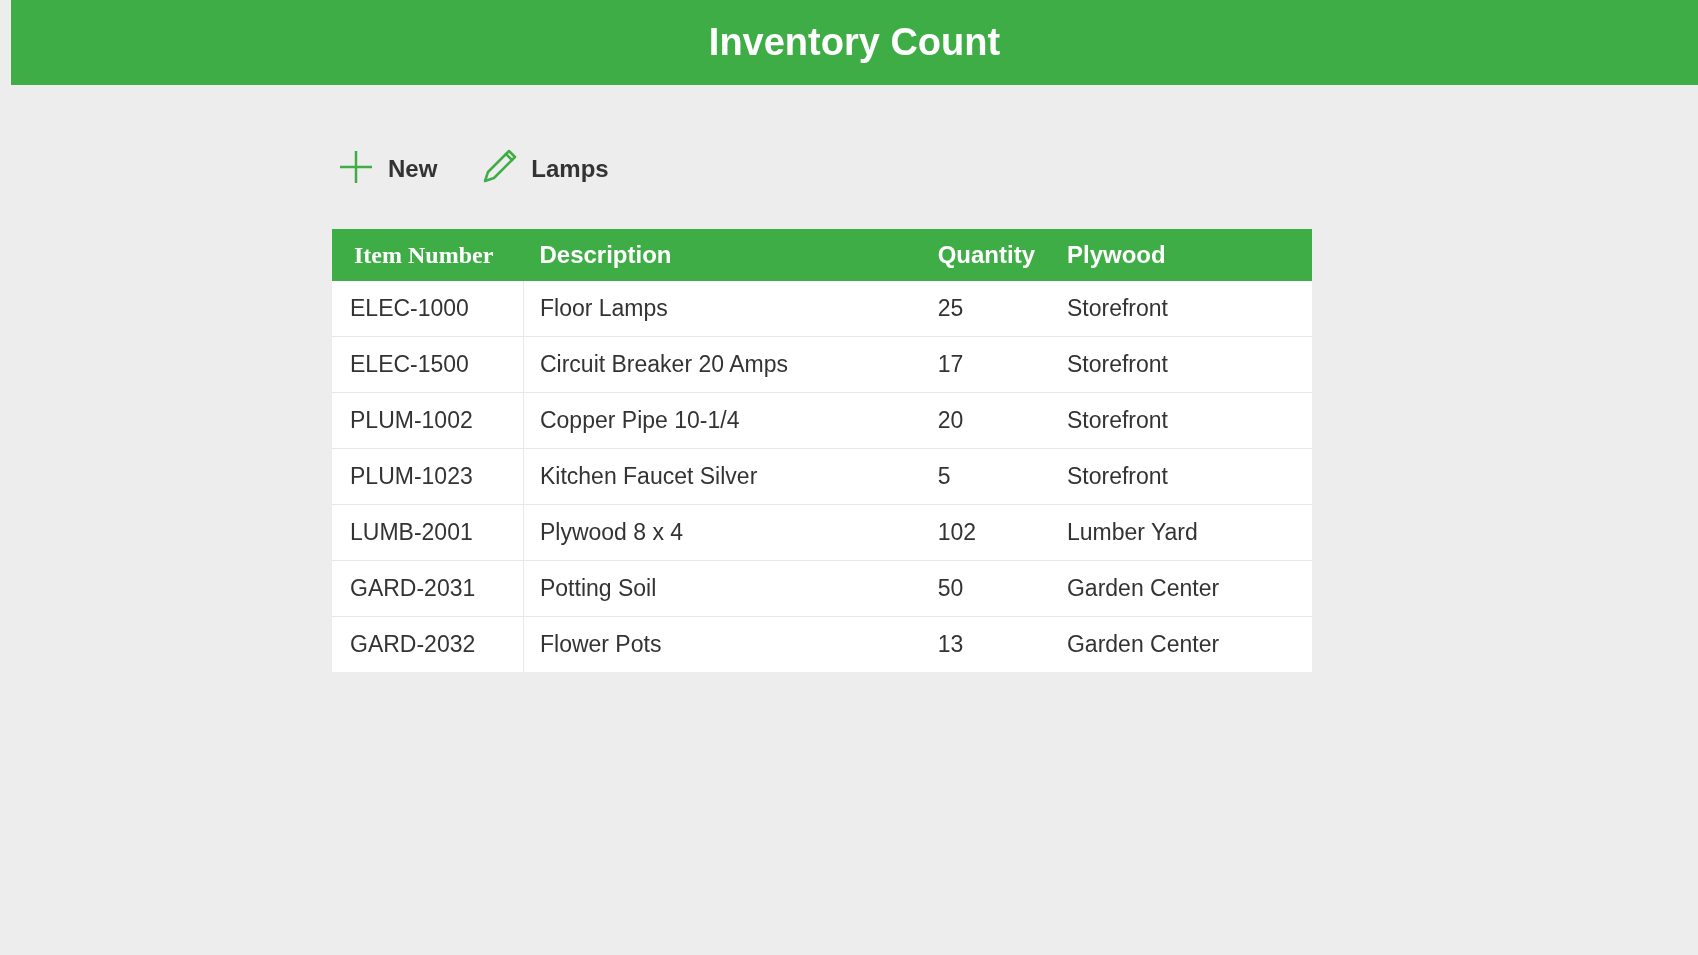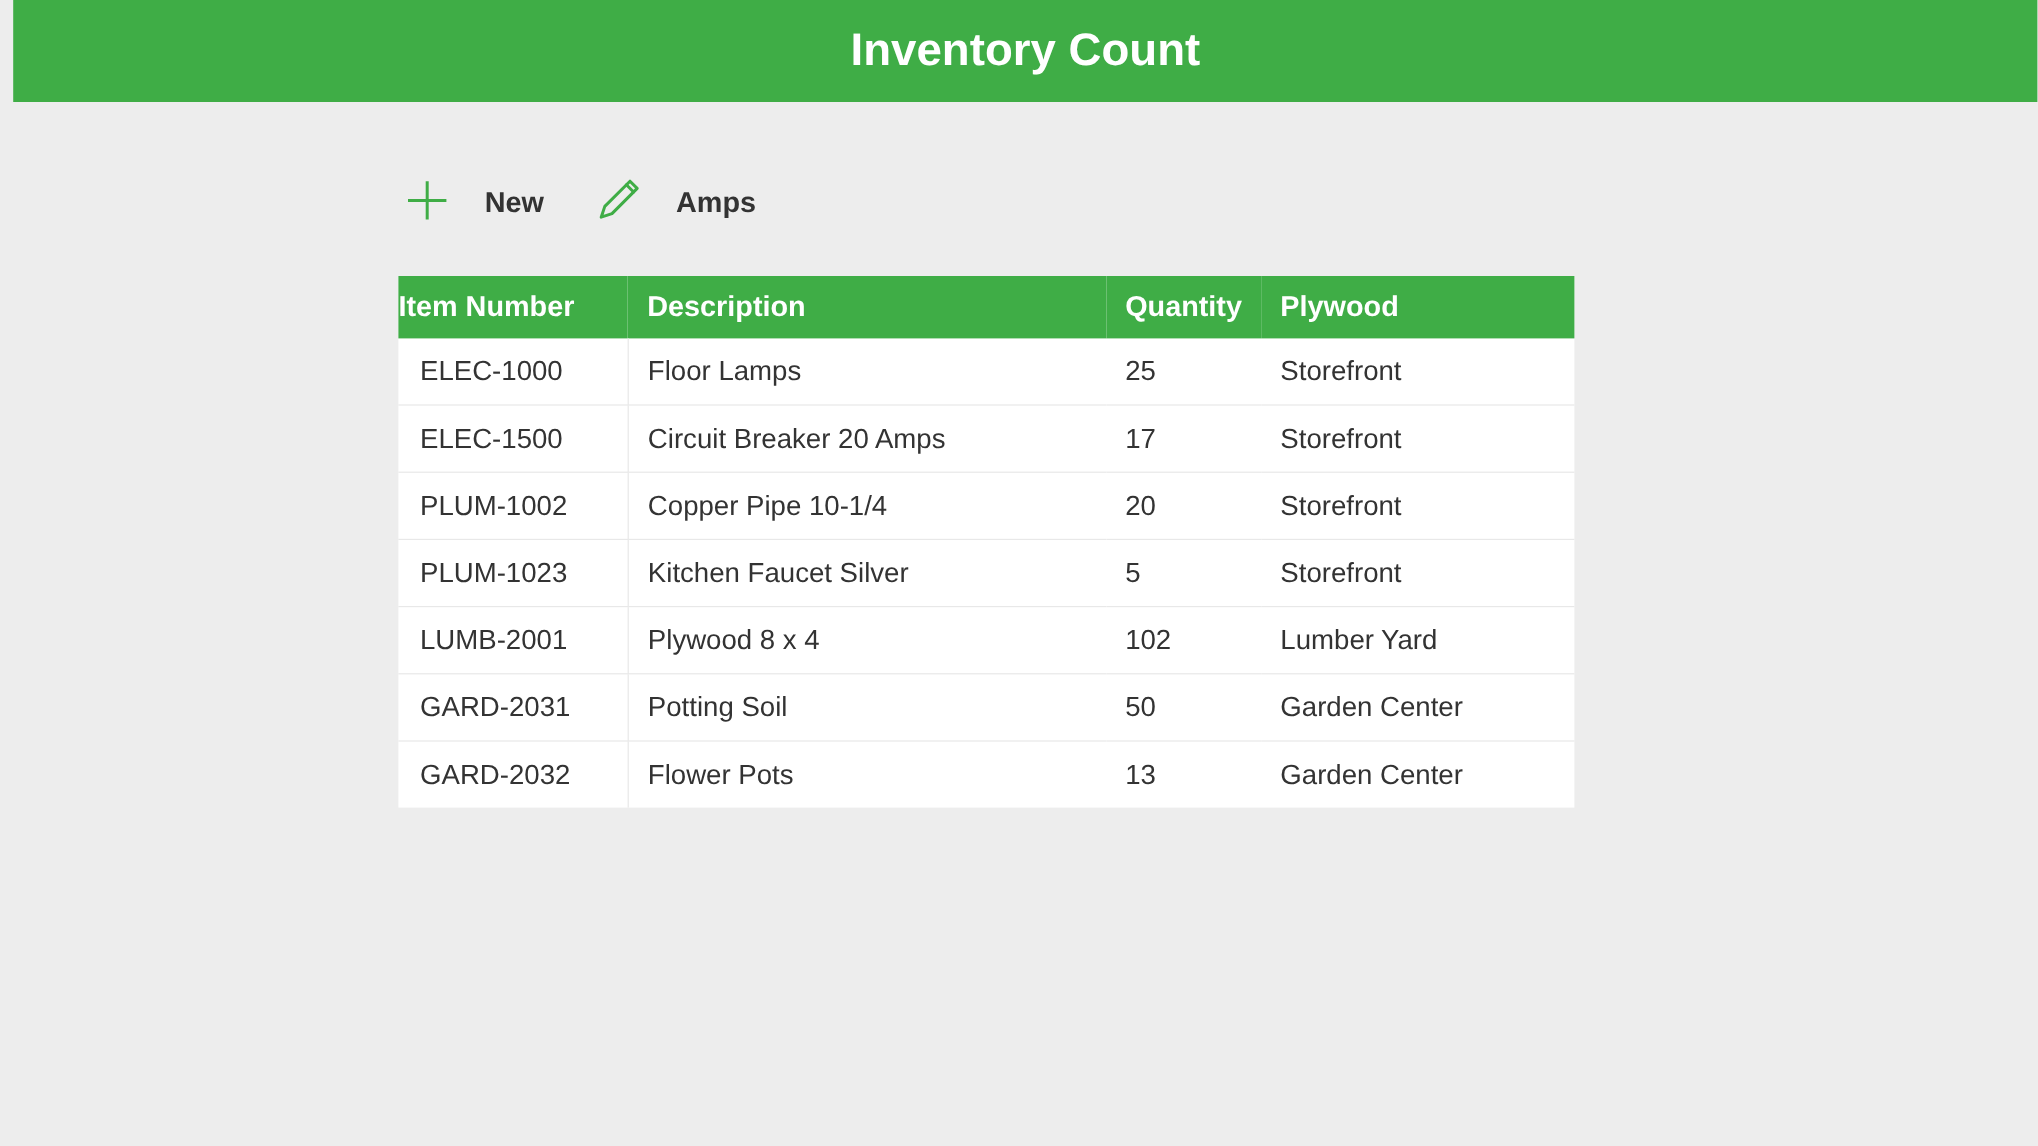--- a/index.html
+++ b/index.html
@@ -45,21 +45,21 @@
     .toolbar {
       display: flex;
       gap: 42px;
       margin-bottom: 38px;
       padding-left: 4px;
     }
     
     .toolbar-button {
       display: flex;
       align-items: center;
-      gap: 28px;
+      gap: 12px;
       cursor: pointer;
       user-select: none;
       text-align: center;
     }
     
     .toolbar-button svg {
       width: 40px;
       height: 40px;
     }
     
@@ -81,21 +81,22 @@
     
     .table thead th {
       color: #ffffff;
       font-size: 24px;
       font-weight: 600;
       text-align: left;
       padding: 12px 16px;
     }
     
     .table thead th:first-child {
-      padding-left: 0;
+      padding-left: 22px;
+      font-family: Liberation Serif, serif;
     }
     
     .table tbody td {
       font-size: 23px;
       color: #333333;
       padding: 14px 16px;
       border-bottom: 1px solid #e8e8e8;
     }
     
     .table tbody td:first-child {
@@ -144,21 +145,21 @@
         <span class="toolbar-label">New</span>
       </div>
 
       <div class="toolbar-button">
         <span>
           <svg viewBox="0 0 40 40" fill="none" stroke="#3fad46" stroke-width="2.5" stroke-linecap="round" stroke-linejoin="round">
             <path d="M6 34 L9 25 L30 4 L36 10 L15 31 L6 34 Z"></path>
             <line x1="27" y1="7" x2="33" y2="13"></line>
           </svg>
         </span>
-        <span class="toolbar-label">Amps</span>
+        <span class="toolbar-label">Lamps</span>
       </div>
     </div>
 
     <table class="table">
       <thead>
         <tr>
           <th class="col-item-number">Item Number</th>
           <th class="col-description">Description</th>
           <th class="col-quantity">Quantity</th>
           <th class="col-location">Plywood</th>

